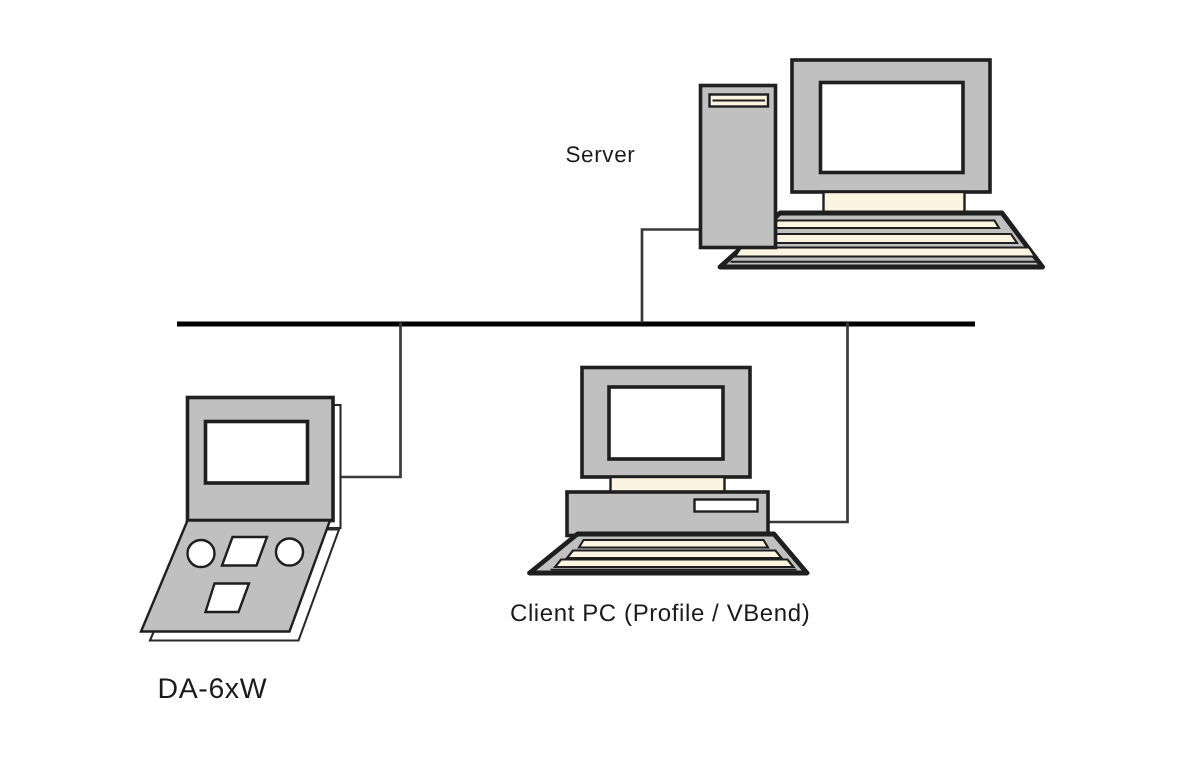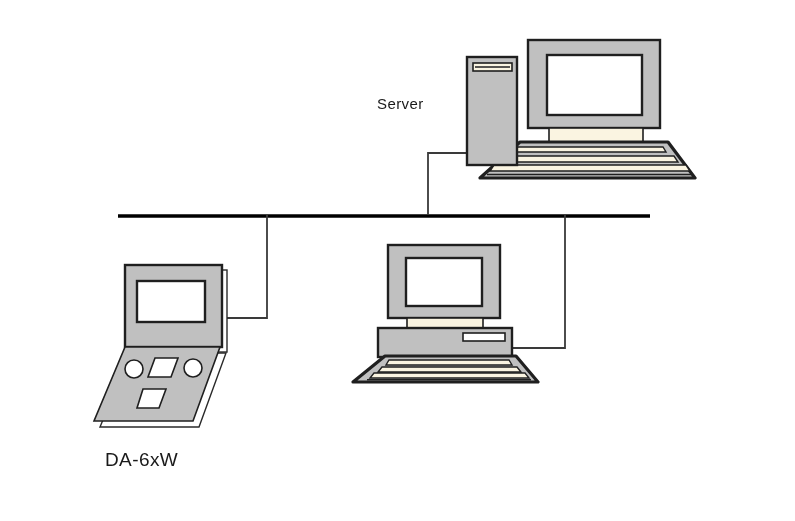--- a/index.html
+++ b/index.html
@@ -93,14 +93,15 @@
 
       <polygon class="outline-thin" points="125,347 220,347 193,421 94,421" fill="#C0C0C0"></polygon>
       <circle class="outline-thin" cx="134" cy="369" r="9" fill="#FFFFFF"></circle>
       <circle class="outline-thin" cx="193" cy="368" r="9" fill="#FFFFFF"></circle>
       <polygon class="outline-thin" points="155,358 178,358 171,377 148,377" fill="#FFFFFF"></polygon>
       <polygon class="outline-thin" points="143,389 166,389 159,408 137,408" fill="#FFFFFF"></polygon>
     </g>
   </svg>
 
   <div class="label label-server">Server</div>
+  <div class="label label-client">Client PC (Profile / VBend)</div>
   <div class="label label-da">DA-6xW</div>
 </div>
 
 </body></html>

